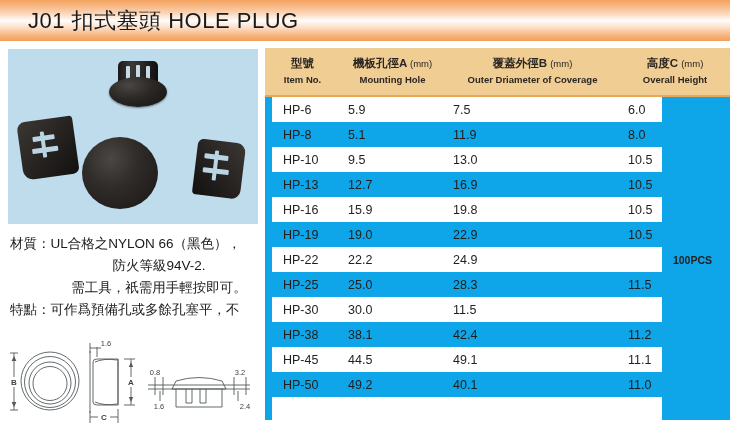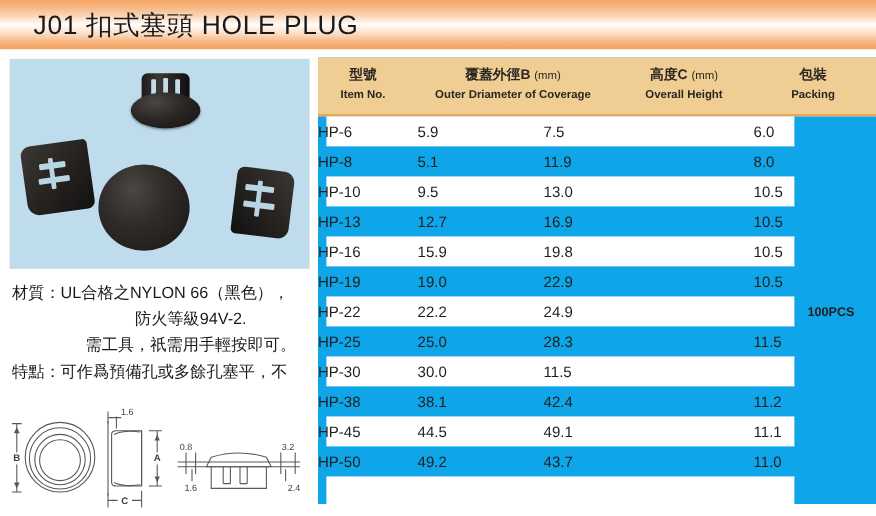--- a/index.html
+++ b/index.html
@@ -181,21 +181,21 @@
     background: #ffffff;
   }
   .row.odd .stripe { background: transparent; }
   .cell {
     position: relative;
     z-index: 2;
     font-size: 12.5px;
     color: #211e1c;
     box-sizing: border-box;
   }
-  .cell-model { text-align: left; }
+  .cell-model { padding-left: 18px; text-align: left; }
   .cell-num   { padding-left: 8px;  text-align: left; }
 
   #packing-cell {
     position: absolute;
     right: 0; top: 0;
     width: 75px; height: 325px;
     display: flex;
     align-items: center;
     justify-content: center;
     z-index: 3;
@@ -334,20 +334,24 @@
   </div>
 </div>
 
 <div id="spec-table">
 
   <div id="table-header">
     <div class="th c0">
       <span class="th-cn">型號</span>
       <span class="th-en">Item No.</span>
     </div>
+    <div class="th c1">
+      <span class="th-cn"><span>機板孔徑A</span> <span class="th-unit">(mm)</span></span>
+      <span class="th-en">Mounting Hole</span>
+    </div>
     <div class="th c2">
       <span class="th-cn"><span>覆蓋外徑B</span> <span class="th-unit">(mm)</span></span>
       <span class="th-en">Outer Driameter of Coverage</span>
     </div>
     <div class="th c3">
       <span class="th-cn"><span>高度C</span> <span class="th-unit">(mm)</span></span>
       <span class="th-en">Overall Height</span>
     </div>
     <div class="th c4">
       <span class="th-cn">包裝</span>
@@ -429,21 +433,21 @@
           <div class="stripe"></div>
           <div class="cell c0 cell-model">HP-45</div>
           <div class="cell c1 cell-num">44.5</div>
           <div class="cell c2 cell-num">49.1</div>
           <div class="cell c3 cell-num">11.1</div>
         </div>
         <div class="row odd">
           <div class="stripe"></div>
           <div class="cell c0 cell-model">HP-50</div>
           <div class="cell c1 cell-num">49.2</div>
-          <div class="cell c2 cell-num">43.7</div>
+          <div class="cell c2 cell-num">40.1</div>
           <div class="cell c3 cell-num">11.0</div>
         </div>
         <div class="row even">
           <div class="stripe"></div>
           <div class="cell c0 cell-model"></div>
           <div class="cell c1 cell-num"></div>
           <div class="cell c2 cell-num"></div>
           <div class="cell c3 cell-num"></div>
         </div>
       </div>

